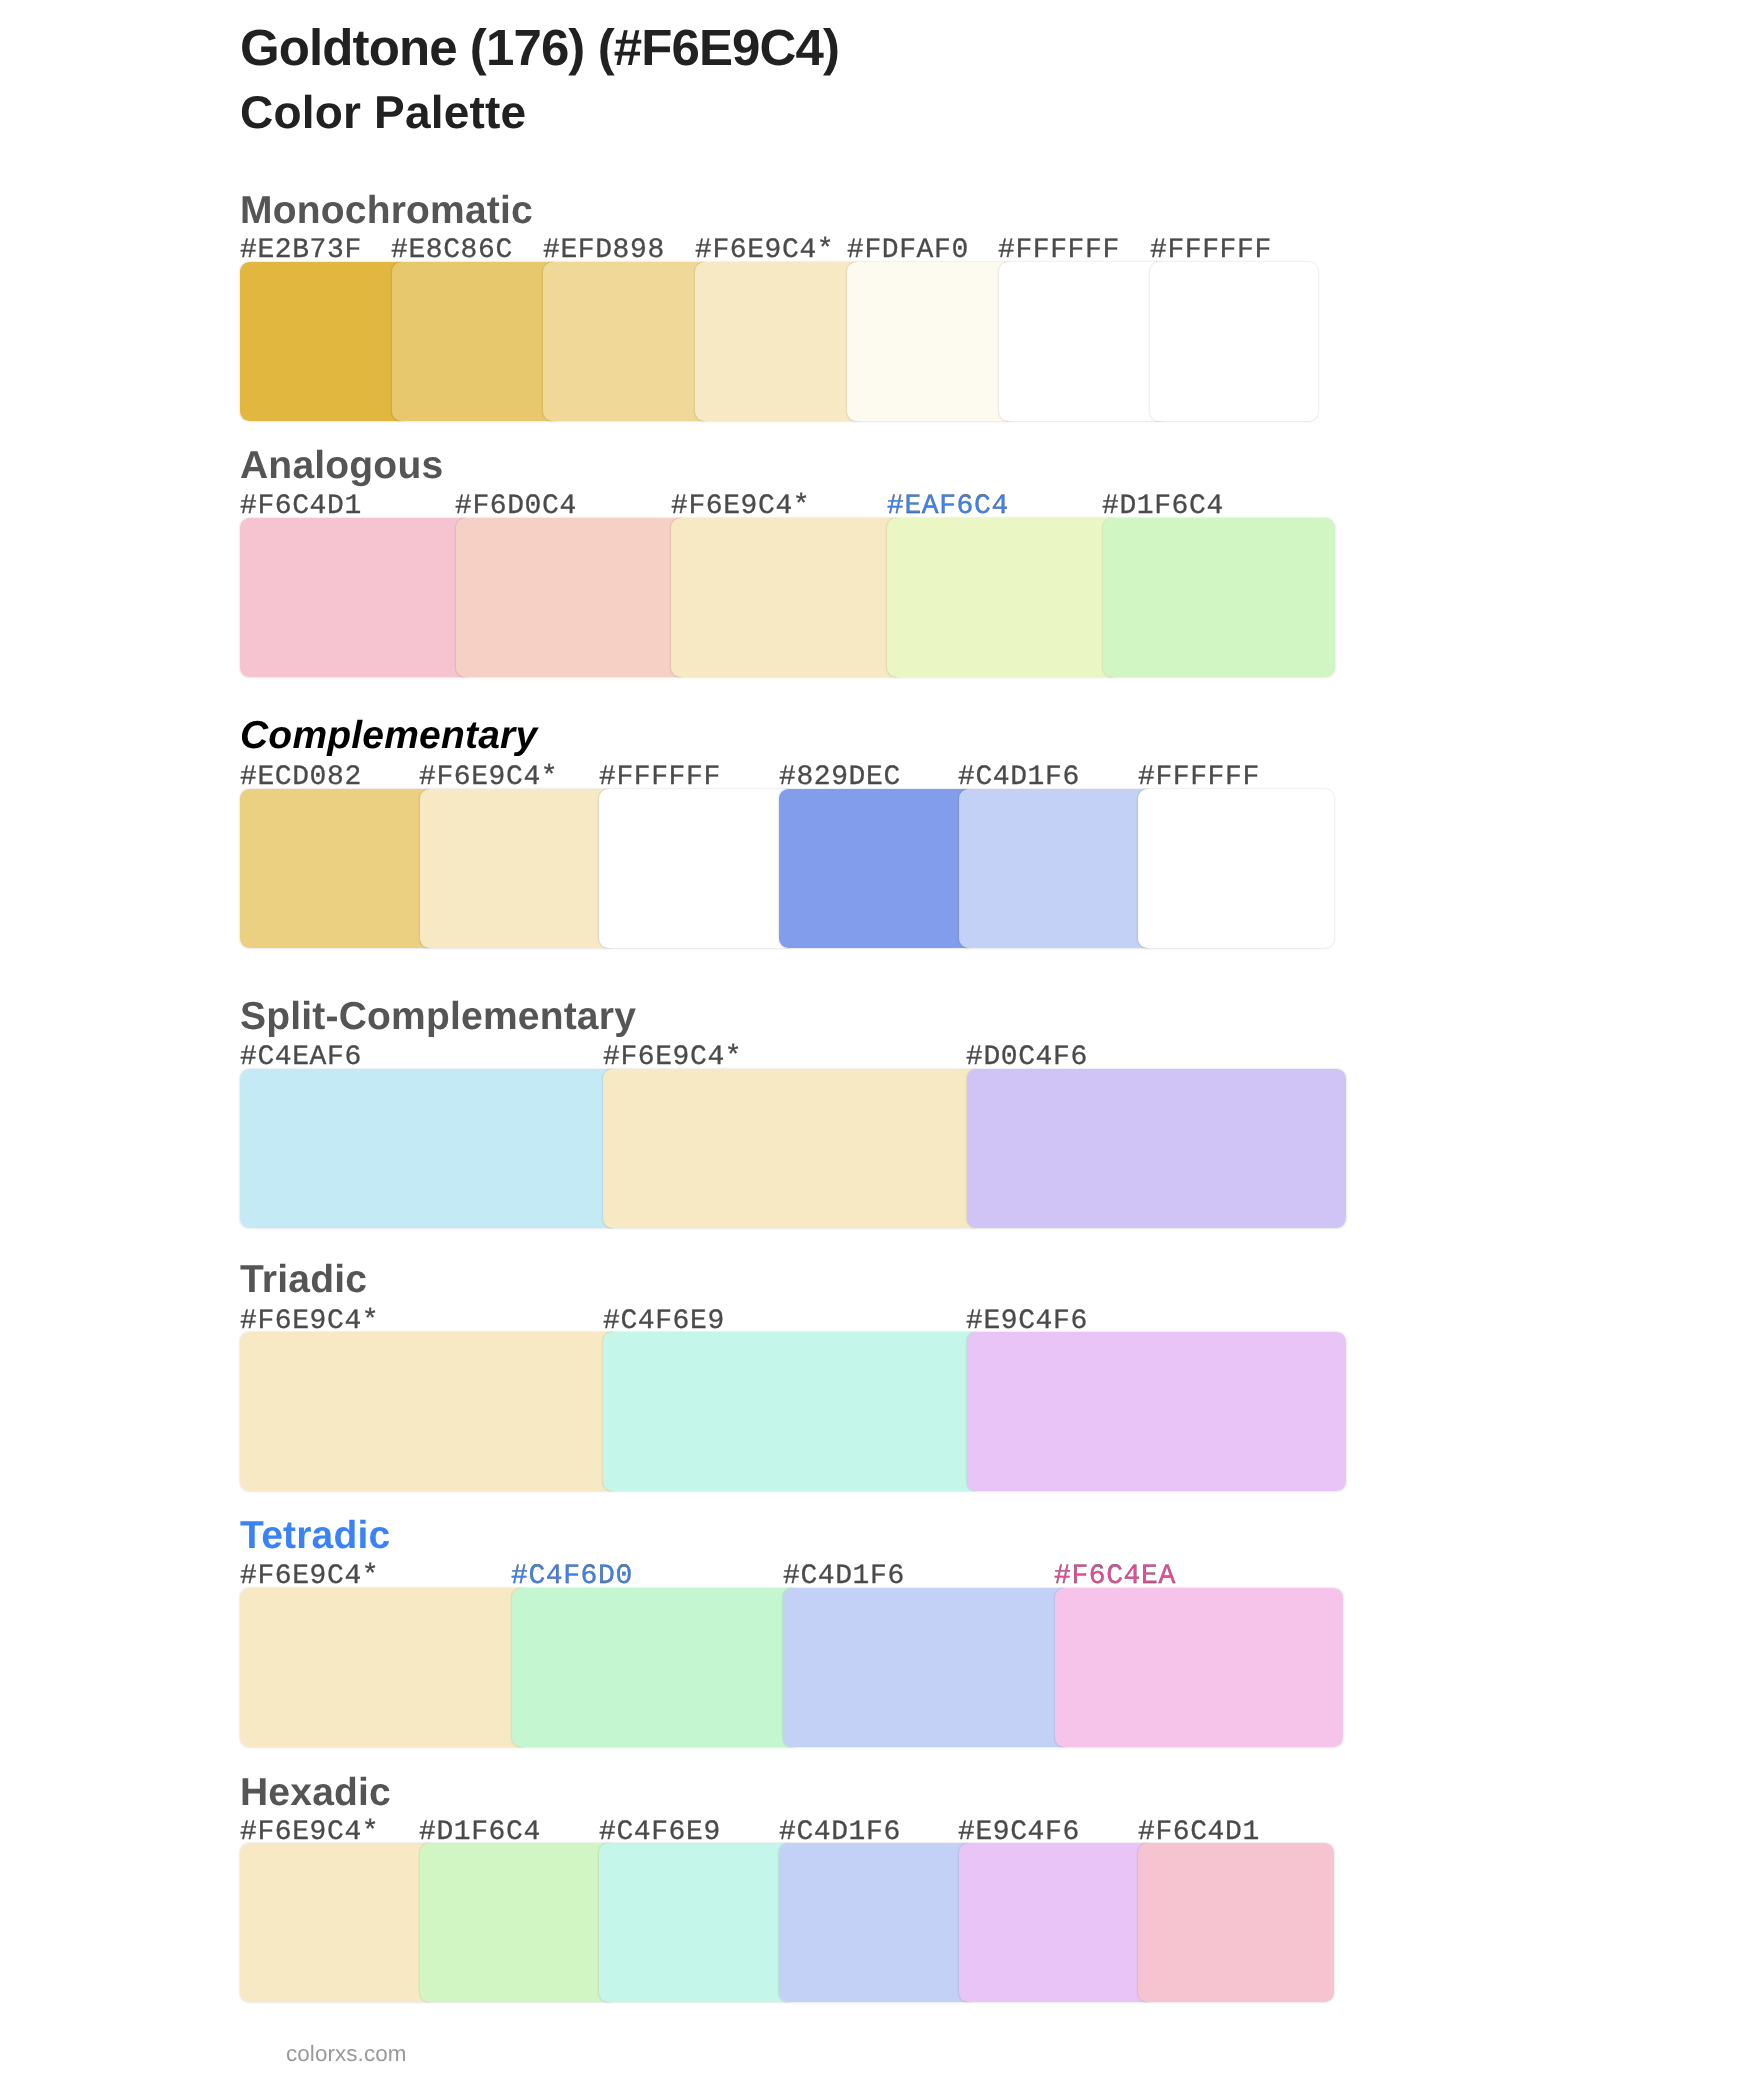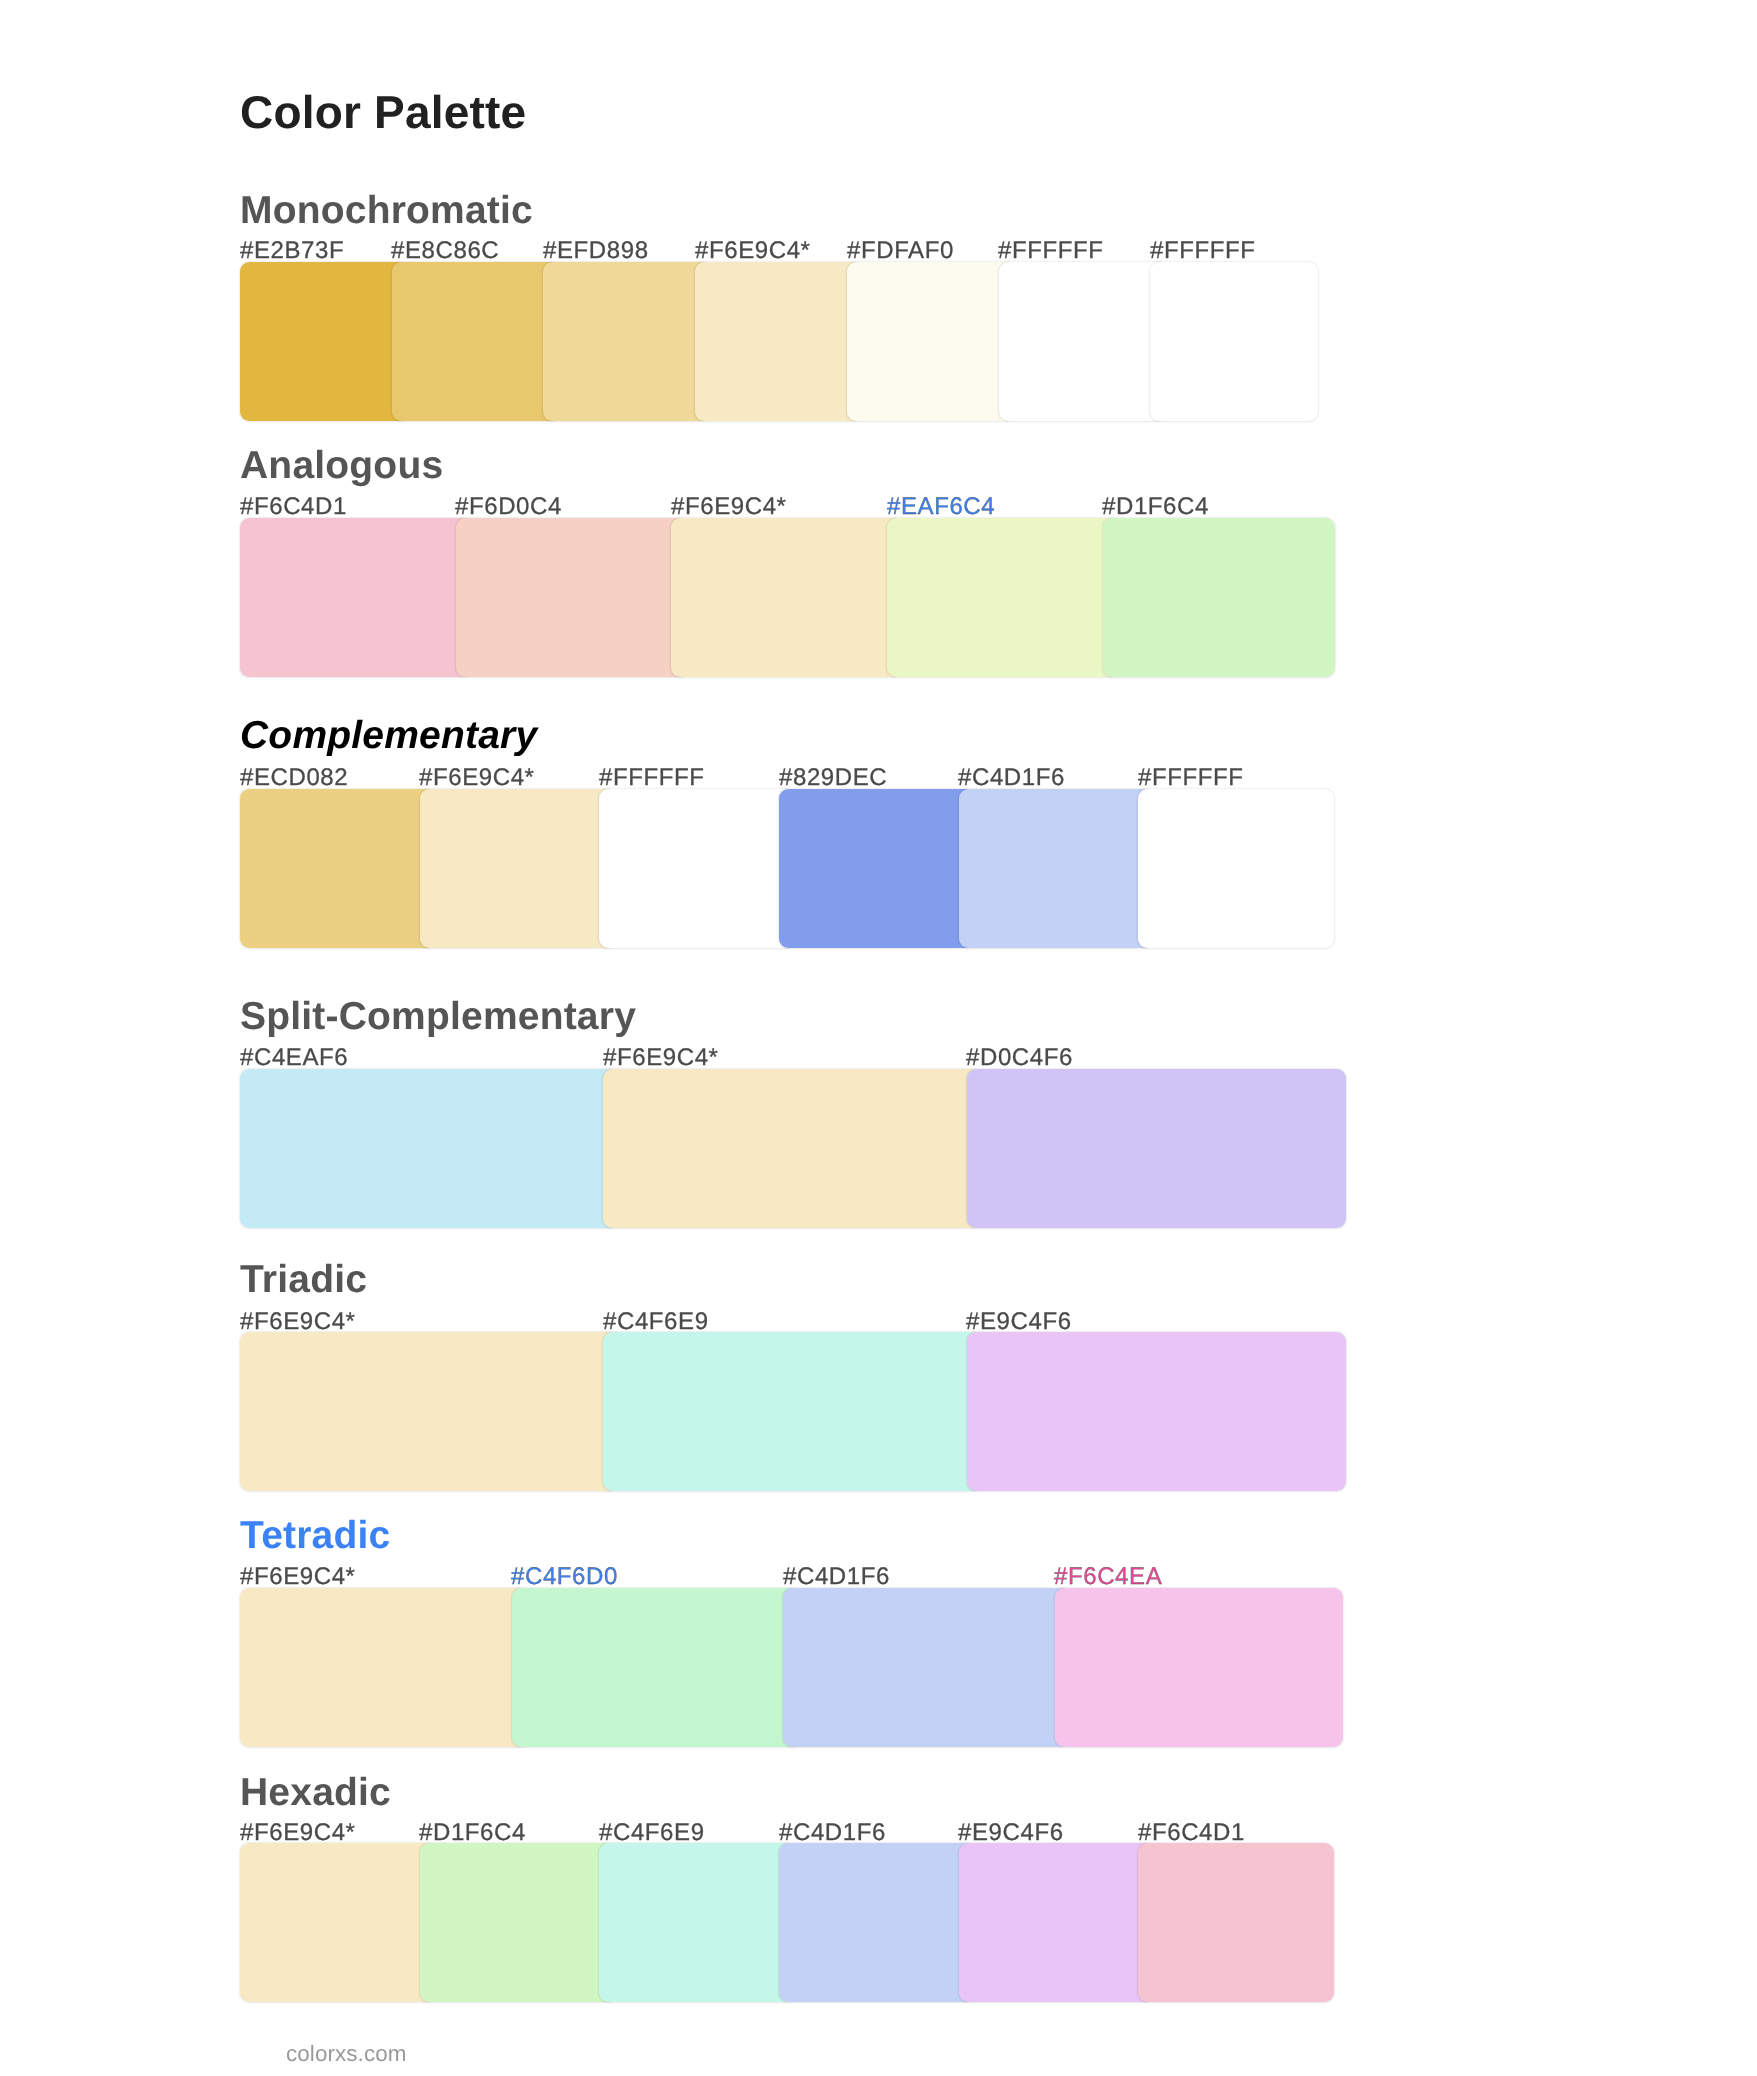--- a/index.html
+++ b/index.html
@@ -25,33 +25,34 @@
   .palette-section{position:absolute;left:0;top:0;width:1757px;}
 
   .section-heading{position:absolute;left:240px;
       font-weight:bold;font-size:39px;line-height:29px;
       letter-spacing:0.2px;white-space:nowrap;color:#555555;}
 
   .swatch-row{position:absolute;left:240px;height:159px;}
   .swatch{position:absolute;top:0;height:159px;border-radius:9.6px;
       box-shadow:0 0 0 1.3px rgba(0,0,0,0.045), 0 0.8px 3.2px rgba(0,0,0,0.05);}
 
-  .swatch-label{position:absolute;font-size:24px;line-height:13.6px;
-      letter-spacing:0.6px;white-space:nowrap;color:#4a4a4a;
+  .swatch-label{position:absolute;font-size:28px;line-height:13.6px;
+      letter-spacing:0.6px;white-space:nowrap;color:#4a4a4a;font-family:Liberation Mono, monospace;
       -webkit-text-stroke:0.3px #4a4a4a;}
 
   .footer-link{position:absolute;left:240px;top:2045px;
       font-size:22.4px;line-height:17px;letter-spacing:0.1px;
       white-space:nowrap;color:#9a9a9a;}
 </style>
 </head>
 <body>
 
 <div id="page" style="background: rgb(255, 255, 255);">
 
+  <div class="title-line-1" style="color: rgb(33, 33, 33);">Goldtone (176) (#F6E9C4)</div>
 
   <div class="title-line-2" style="color: rgb(33, 33, 33);">Color Palette</div>
 
   <div id="sections">
       <div class="palette-section">
         <div class="section-heading" style="top: 196px; color: rgb(85, 85, 85);">Monochromatic</div>
         <div class="swatch-label" style="left: 240px; top: 244px; color: rgb(74, 74, 74);">#E2B73F</div>
         <div class="swatch-label" style="left: 391px; top: 244px; color: rgb(74, 74, 74);">#E8C86C</div>
         <div class="swatch-label" style="left: 543px; top: 244px; color: rgb(74, 74, 74);">#EFD898</div>
         <div class="swatch-label" style="left: 695px; top: 244px; color: rgb(74, 74, 74);">#F6E9C4*</div>

